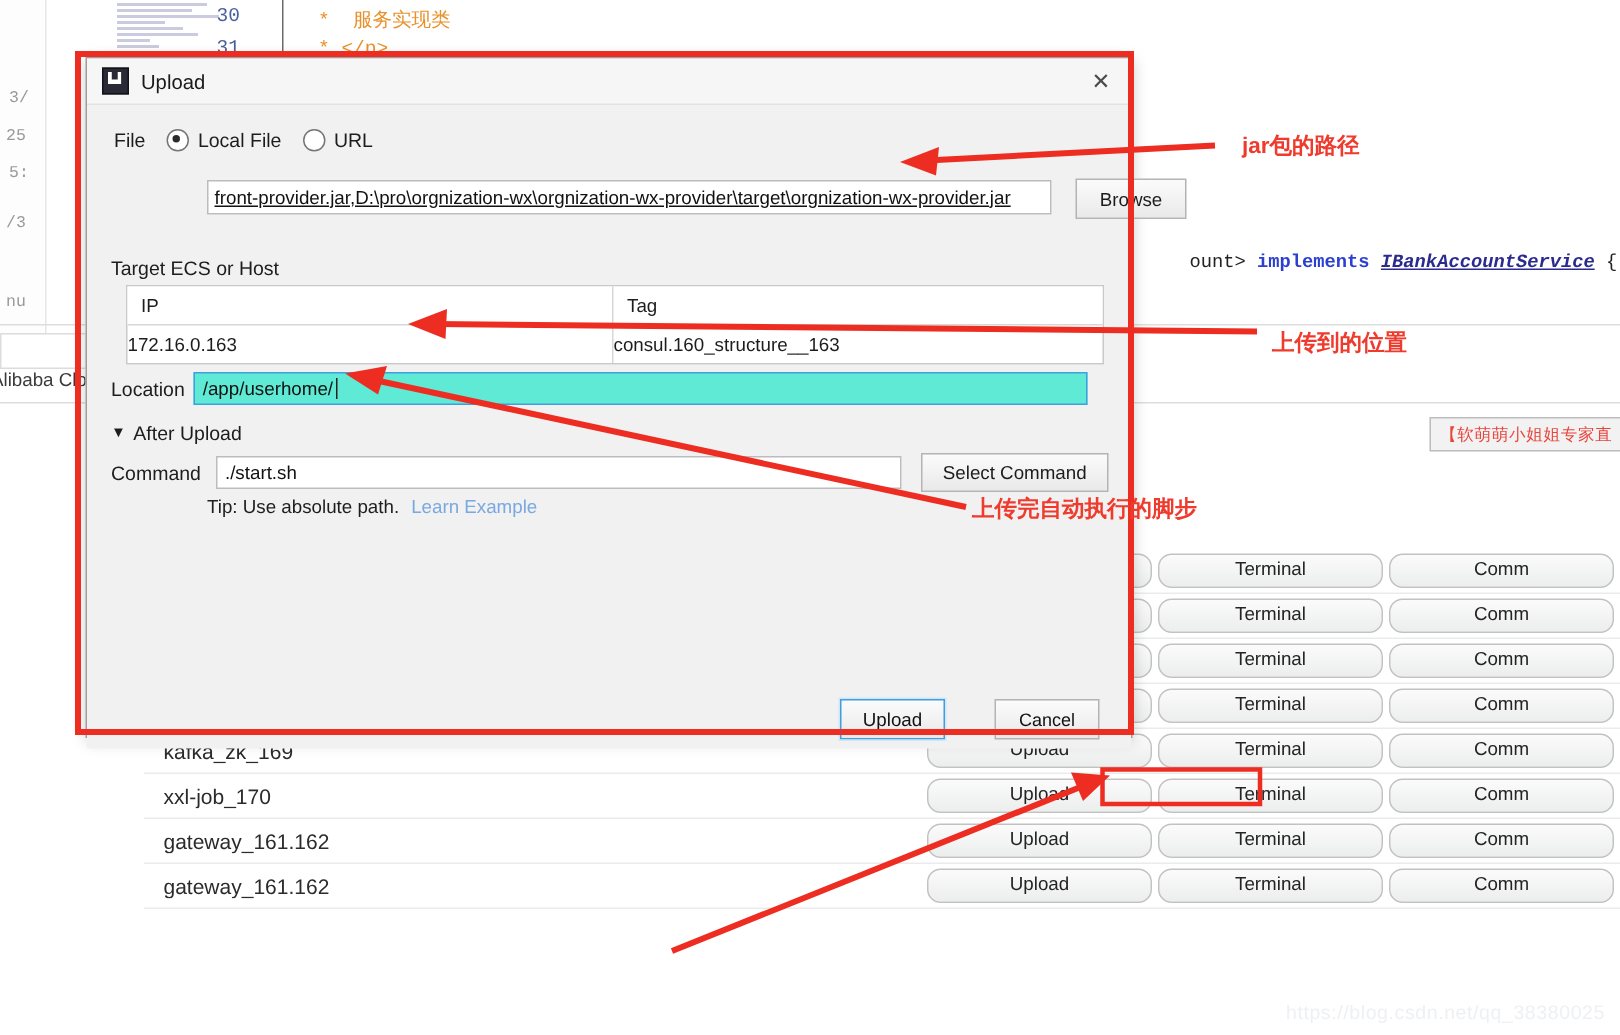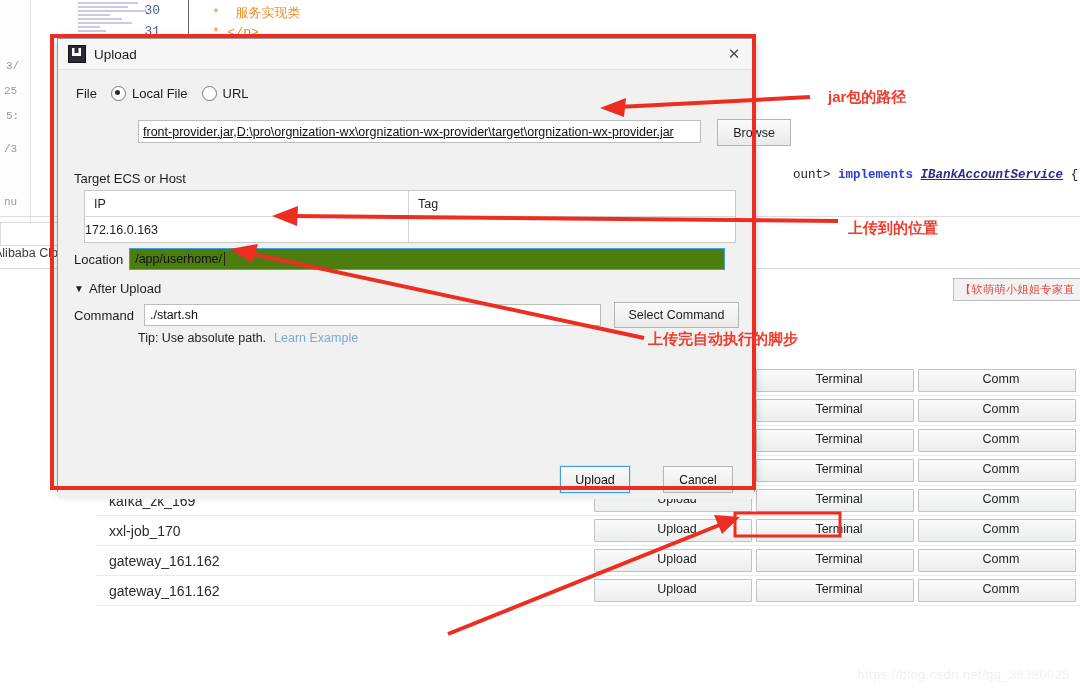--- a/index.html
+++ b/index.html
@@ -40,21 +40,21 @@
   .hr-soft { position:absolute; left:0; width:100%; height:1px; background:#dddddd; }
 
   .badge-right { position:absolute; right:-2px; top:278px; border:1px solid #bdbdbd; background:#f2f2f2;
      color:#e8453c; font-size:11px; padding:3px 6px; white-space:nowrap; letter-spacing:.5px; }
 
   
   .host-table { position:absolute; left:96px; top:366px; width:984px; }
   .host-row { display:flex; align-items:center; height:29px; border-bottom:1px solid #ebebeb; background:#fff; }
   .host-row .name { width:608px; padding-left:13px; font-size:14px; color:#2b2b2b; white-space:nowrap; overflow:hidden;}
   .cellbtn { height:21px; line-height:19px; text-align:center; font-size:12.5px; color:#242424;
-     background:linear-gradient(#fbfbfb,#eceded); border:1px solid #c2c2c2; border-radius:1px; margin-right:4px;padding-left:8px; }
+     background:linear-gradient(#fbfbfb,#eceded); border:1px solid #c2c2c2; border-radius:9px; margin-right:4px; }
   .cellbtn.w-upload { width:148px; }
   .cellbtn.w-term { width:148px; }
   .cellbtn.w-cmd { width:148px; }
   .host-row .btnwrap { display:flex; }
 
   
   .dialog { position:absolute; left:57px; top:38px; width:696px; height:452px;
      background:#f1f1f1; border:1px solid #9d9d9d; box-shadow:0 2px 10px rgba(0,0,0,.22); }
   .dlg-title { height:30px; display:flex; align-items:center; background:#f6f6f6; border-bottom:1px solid #e2e2e2; }
   .dlg-icon { width:16px; height:16px; margin-left:10px; margin-right:8px; background:#2a2a36;
@@ -83,21 +83,21 @@
 
   .grid { position:absolute; left:26px; top:112px; width:650px; border:1px solid #c9c9c9; background:#fff; }
   .grid-head { display:flex; height:25px; background:#fff; border-bottom:1px solid #d7d7d7; }
   .grid-head div { font-size:12.5px; color:#1d1d1d; display:flex; align-items:center; padding-left:9px; }
   .grid-row { display:flex; height:25px; }
   .grid-row div { font-size:12.5px; color:#1d1d1d; display:flex; align-items:center; }
   .col-ip { width:324px; border-right:1px solid #d7d7d7; box-sizing:border-box;}
   .col-tag { flex:1; }
 
   .row-location { position:absolute; left:16px; top:170px; display:flex; align-items:center; }
-  .loc-input { width:596px; height:22px; background:#4d7c0f; border:1px solid #3f9fe0; margin-left:6px;
+  .loc-input { width:596px; height:22px; background:#5eead4; border:1px solid #3f9fe0; margin-left:6px;
      font-size:12.5px; color:#111; display:flex; align-items:center; padding:0 5px; box-sizing:border-box; position:relative;}
   .caret { display:inline-block; width:1px; height:14px; background:#222; margin-left:2px; }
 
   .after-upload { position:absolute; left:16px; top:203px; font-size:13px; color:#1d1d1d; display:flex; align-items:center; }
   .tri { margin-right:5px; font-size:10px; }
 
   .row-command { position:absolute; left:16px; top:224px; display:flex; align-items:center; }
   .cmd-input { width:457px; height:22px; background:#fff; border:1px solid #bcbcbc; margin-left:10px;
      font-size:12.5px; color:#111; display:flex; align-items:center; padding:0 5px; box-sizing:border-box; }
   .sel-cmd-btn { margin-left:13px; width:123px; height:24px; font-size:12.5px; color:#1c1c1c;
@@ -292,20 +292,21 @@
 
       <div class="sec-label">Target ECS or Host</div>
 
       <div class="grid">
         <div class="grid-head">
           <div class="col-ip">IP</div>
           <div class="col-tag">Tag</div>
         </div>
         <div class="grid-row">
           <div class="col-ip">172.16.0.163</div>
+          <div class="col-tag">consul.160_structure__163</div>
         </div>
       </div>
 
       <div class="row-location">
         <span class="lbl">Location</span>
         <span class="loc-input" title="/home">
           <span>/app/userhome/</span>
             <span class="caret"></span>
         </span>
       </div>

